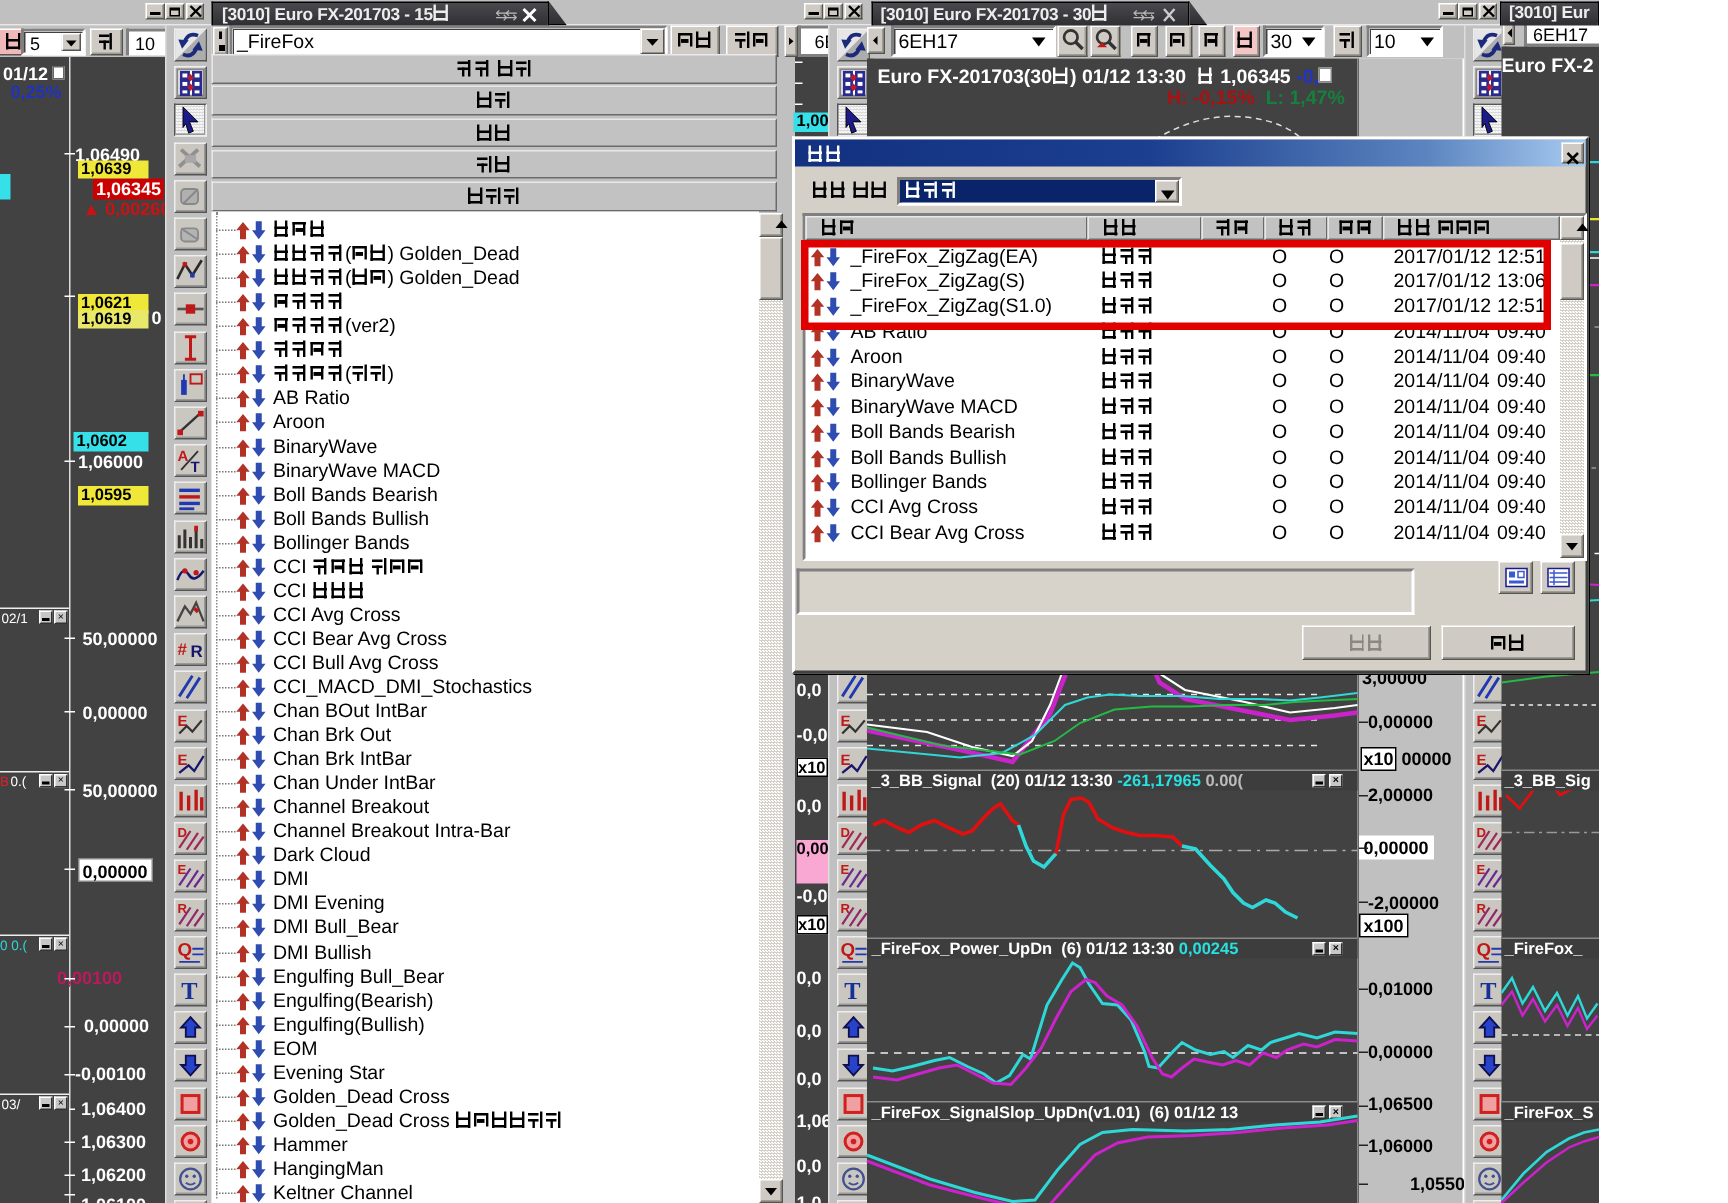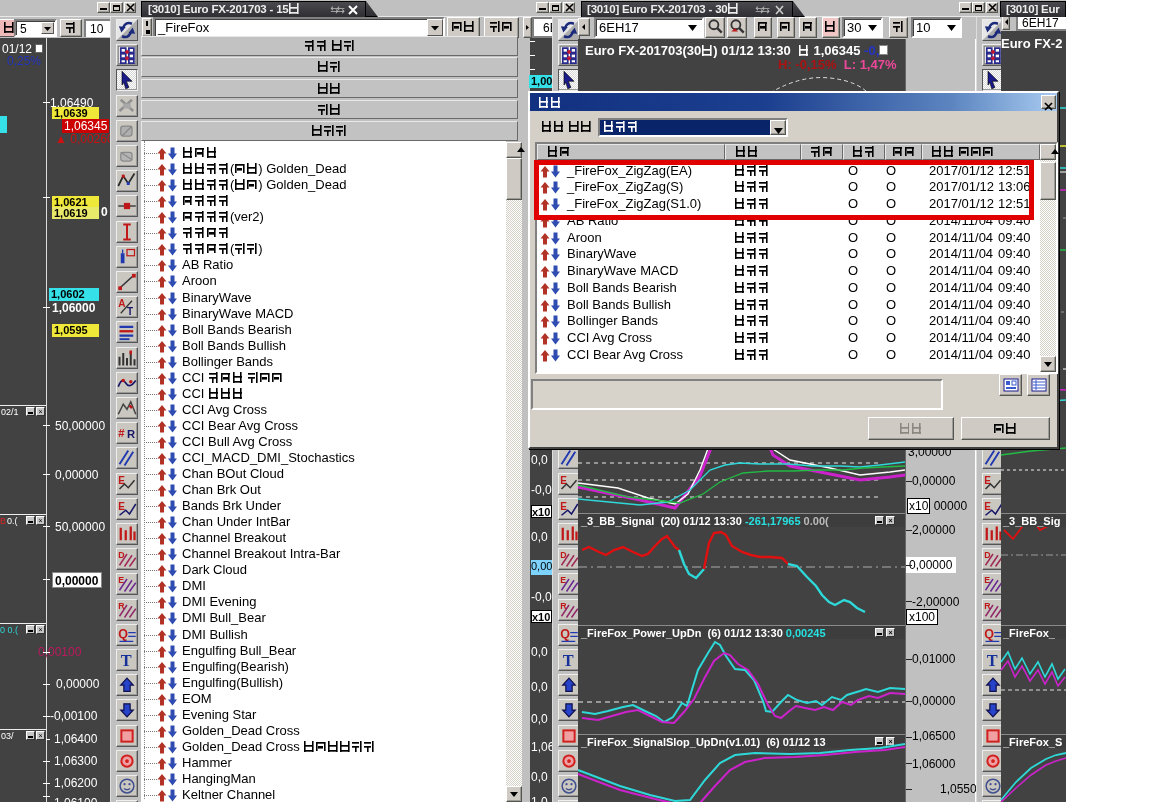--- a/index.html
+++ b/index.html
@@ -16,21 +16,21 @@
 .tab{background:linear-gradient(#4a4a4e,#2e2e33);color:#fff;border:1px solid #000;border-bottom:0}
 .ttx{font-size:11.5px;font-weight:700;color:#ededed;white-space:nowrap;letter-spacing:-0.2px}
 .wt{color:#fff;font-size:12px;font-weight:700;white-space:nowrap}
 .tk{position:absolute;width:7px;height:1px;background:#fff}
 .hd{background:#c2c2c2;border:1px solid;border-color:#e8e8e8 #6a6a6a #6a6a6a #e8e8e8;text-align:center;font-size:13px;color:#000}
 .row{position:absolute;white-space:nowrap;font-size:13px;color:#000;height:16px}
 .tb{position:absolute;left:116px;width:22px;height:22px;background:#cac7c0;border:1px solid;border-color:#eee #555 #555 #eee;box-shadow:inset -1px -1px 0 #999}
 .vt{position:absolute;top:17px;width:31px;bottom:0;background:#c0c0c0;border-left:1px solid #ddd}
 .mh{position:absolute;left:0;width:46px;height:11px;background:#424242;border-top:1px solid #eee;font-size:9px;color:#fff}
 .mb{position:absolute;width:9px;height:9px;top:1px;background:#c7c7c7;border:1px solid;border-color:#fff #333 #333 #fff;font-size:7px;line-height:7px;text-align:center;color:#000}
-.cl{position:absolute;font-size:12px;font-weight:400;white-space:nowrap}
+.cl{position:absolute;font-size:12px;font-weight:700;white-space:nowrap}
 .dot{position:absolute;border-top:1px dotted #777}
 svg{position:absolute;overflow:visible}
 .tt{position:absolute;left:0;right:0;height:14px;background:#3d3d3d;border-top:1px solid #8a8a8a;color:#fff;font-size:11px;font-weight:700;white-space:nowrap}
 </style></head><body>
 <div class="a" style="left:0;top:0;width:1066px;height:17px;background:#c0c0c0;border-bottom:1px solid #e8e8e8"></div>
 <div class="a" style="left:0;top:17px;width:110px;height:21px;background:#c0c0c0"></div>
 <div class="a ch" style="left:0;top:38px;width:110px;height:764px"></div>
 <div class="a" style="left:46px;top:38px;width:1px;height:764px;background:#dcdcdc"></div>
 <div class="a" style="left:-3px;top:19px;width:25px;height:18px;background:#efb9b9;border:1px solid;border-color:#fff #555 #555 #fff;font-size:12px;color:#000;text-align:center;line-height:17px"><i class="k k0"></i></div>
 <div class="a sk" style="left:14px;top:19px;width:43px;height:18px">
@@ -504,37 +504,37 @@
         <path fill="#2f4cb0" d="M11 6.5 L15.5 12.5 L20 6.5 H17.5 V0.5 H13.5 V6.5Z"></path>
       </svg></span>
     <span style="position:absolute;left:38px;top:0"><b>CCI_MACD_DMI_Stochastics</b></span>
   </div>
 <div class="row" style="left:144px;top:466.0px">
     <span class="dot" style="left:0;top:8px;width:13px"></span>
     <span style="position:absolute;left:13px;top:1px"><svg class="ar" width="21" height="13" viewBox="0 0 21 13" style="position:relative;vertical-align:-2px">
         <path fill="#b23225" d="M0.5 6.5 L5 1 L9.5 6.5 H7 V12.5 H3 V6.5Z"></path>
         <path fill="#2f4cb0" d="M11 6.5 L15.5 12.5 L20 6.5 H17.5 V0.5 H13.5 V6.5Z"></path>
       </svg></span>
-    <span style="position:absolute;left:38px;top:0"><b>Chan BOut Cloud</b></span>
+    <span style="position:absolute;left:38px;top:0"><b>Chan BOut IntBar</b></span>
   </div>
 <div class="row" style="left:144px;top:482.1px">
     <span class="dot" style="left:0;top:8px;width:13px"></span>
     <span style="position:absolute;left:13px;top:1px"><svg class="ar" width="21" height="13" viewBox="0 0 21 13" style="position:relative;vertical-align:-2px">
         <path fill="#b23225" d="M0.5 6.5 L5 1 L9.5 6.5 H7 V12.5 H3 V6.5Z"></path>
         <path fill="#2f4cb0" d="M11 6.5 L15.5 12.5 L20 6.5 H17.5 V0.5 H13.5 V6.5Z"></path>
       </svg></span>
     <span style="position:absolute;left:38px;top:0"><b>Chan Brk Out</b></span>
   </div>
 <div class="row" style="left:144px;top:498.1px">
     <span class="dot" style="left:0;top:8px;width:13px"></span>
     <span style="position:absolute;left:13px;top:1px"><svg class="ar" width="21" height="13" viewBox="0 0 21 13" style="position:relative;vertical-align:-2px">
         <path fill="#b23225" d="M0.5 6.5 L5 1 L9.5 6.5 H7 V12.5 H3 V6.5Z"></path>
         <path fill="#2f4cb0" d="M11 6.5 L15.5 12.5 L20 6.5 H17.5 V0.5 H13.5 V6.5Z"></path>
       </svg></span>
-    <span style="position:absolute;left:38px;top:0"><b>Bands Brk Under</b></span>
+    <span style="position:absolute;left:38px;top:0"><b>Chan Brk IntBar</b></span>
   </div>
 <div class="row" style="left:144px;top:514.2px">
     <span class="dot" style="left:0;top:8px;width:13px"></span>
     <span style="position:absolute;left:13px;top:1px"><svg class="ar" width="21" height="13" viewBox="0 0 21 13" style="position:relative;vertical-align:-2px">
         <path fill="#b23225" d="M0.5 6.5 L5 1 L9.5 6.5 H7 V12.5 H3 V6.5Z"></path>
         <path fill="#2f4cb0" d="M11 6.5 L15.5 12.5 L20 6.5 H17.5 V0.5 H13.5 V6.5Z"></path>
       </svg></span>
     <span style="position:absolute;left:38px;top:0"><b>Chan Under IntBar</b></span>
   </div>
 <div class="row" style="left:144px;top:530.2px">
@@ -696,21 +696,21 @@
 <div class="a cl" style="left:531px;top:530px;width:21px;overflow:hidden;color:#fff">0,0</div>
 <div class="a cl" style="left:531px;top:590px;width:21px;overflow:hidden;color:#fff">-0,0</div>
 <div class="a cl" style="left:531px;top:645px;width:21px;overflow:hidden;color:#fff">0,0</div>
 <div class="a cl" style="left:531px;top:680px;width:21px;overflow:hidden;color:#fff">0,0</div>
 <div class="a cl" style="left:531px;top:712px;width:21px;overflow:hidden;color:#fff">0,0</div>
 <div class="a cl" style="left:531px;top:740px;width:21px;overflow:hidden;color:#fff">1,06</div>
 <div class="a cl" style="left:531px;top:770px;width:21px;overflow:hidden;color:#fff">0,0</div>
 <div class="a cl" style="left:531px;top:795px;width:21px;overflow:hidden;color:#fff">1,0</div>
 <div class="a" style="left:531px;top:505px;width:21px;height:13px;background:#fff;color:#000;font-size:11px;font-weight:700;border:1px solid #000;overflow:hidden">x10</div>
 <div class="a" style="left:531px;top:610px;width:21px;height:13px;background:#fff;color:#000;font-size:11px;font-weight:700;border:1px solid #000;overflow:hidden">x10</div>
-<div class="a" style="left:531px;top:560px;width:21px;height:15px;background:#7dd3fc;color:#000;font-size:11px;font-weight:400;overflow:hidden">0,00</div>
+<div class="a" style="left:531px;top:560px;width:21px;height:29px;background:#f9a8d4;color:#000;font-size:11px;font-weight:700;overflow:hidden">0,00</div>
 <div class="a" style="left:552px;top:17px;width:424px;height:22px;background:#c0c0c0"></div>
 <div class="vt" style="left:552px">
     <div class="tb" style="left:5px;top:2px;">
       <svg width="20" height="20" viewBox="0 0 16 16" style="position:absolute;left:0;top:0">
         <polygon points="0,0 16,0 0,16" fill="#e6e6e6"></polygon>
         <polygon points="16,0 16,16 0,16" fill="#adadad"></polygon>
         <path d="M12 3 Q7 1 5 6" stroke="#1b2a7a" stroke-width="2" fill="none"></path>
         <polygon points="1.5,5 7,5.5 3.5,10" fill="#1b2a7a"></polygon>
         <path d="M4 13 Q9 15 11 10" stroke="#1b2a7a" stroke-width="2" fill="none"></path>
         <polygon points="14.5,11 9,10.5 12.5,6" fill="#1b2a7a"></polygon>
@@ -949,21 +949,21 @@
     </svg>
   </div>
 <div class="a btn" style="left:889px;top:17px;width:19px;height:21px;text-align:center;line-height:19px;font-size:12px"><i class="k k1"></i></div>
 <div class="a sk" style="left:911px;top:17px;width:51px;height:21px">
     <span style="position:absolute;left:3px;top:1px;font-size:13px">10</span>
     <svg width="10" height="10" style="right:3px;top:4px">
       <path d="M0 2 L4.5 8 L9 2Z" fill="#000"></path>
     </svg>
   </div>
 <div class="a wt" style="left:585px;top:43px;font-size:13px">Euro FX-201703(30<i class="k k0"></i>) 01/12 13:30&nbsp;&nbsp;<i class="k k0"></i> 1,06345 <span style="color:#2233cc">-0,</span><span style="display:inline-block;width:9px;height:10px;background:#fff;border:1px solid #888"></span></div>
-<div class="a wt" style="left:778px;top:57px;font-size:13px;color:#aa1111">H: -0,15% <span style="color:#ec4899">&nbsp;L: 1,47%</span></div>
+<div class="a wt" style="left:778px;top:57px;font-size:13px;color:#aa1111">H: -0,15% <span style="color:#15803d">&nbsp;L: 1,47%</span></div>
 <div class="tt" style="left:578px;top:513px;width:327px;right:auto">
     <span style="position:absolute;left:3px;top:1px">_3_BB_Signal&nbsp;&nbsp;(20) 01/12 13:30 <span style="color:#27e0e0">-261,17965</span> <span style="color:#bbb">0.00(</span></span>
     <span class="mb" style="right:21px;top:2px">
       <span style="position:absolute;left:1px;bottom:1px;width:5px;height:1.6px;background:#000"></span>
     </span>
     <span class="mb" style="right:10px;top:2px">×</span>
   </div>
 <div class="tt" style="left:578px;top:625px;width:327px;right:auto">
     <span style="position:absolute;left:3px;top:1px">_FireFox_Power_UpDn&nbsp;&nbsp;(6) 01/12 13:30 <span style="color:#27e0e0">0,00245</span></span>
     <span class="mb" style="right:21px;top:2px">

